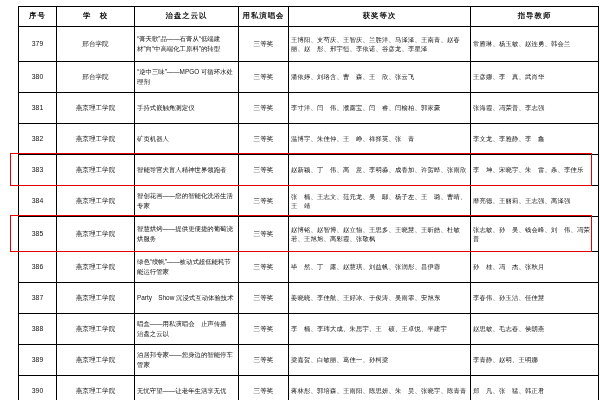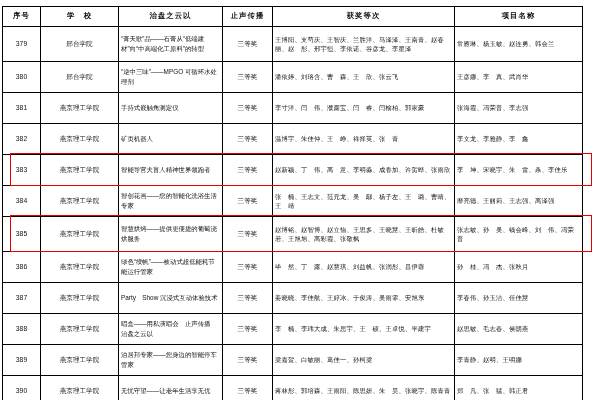--- a/index.html
+++ b/index.html
@@ -12,21 +12,21 @@
     background: #ffffff;
     font-family: "Liberation Sans", "DejaVu Sans", sans-serif;
     overflow: hidden;
   }
   .page {
     position: relative;
     width: 600px;
     height: 400px;
     background: #ffffff;
     box-sizing: border-box;
-    padding: 6px 10px 0 2px;
+    padding: 6px 10px 0 18px;
   }
   table.award-table {
     width: 580px;
     border-collapse: collapse;
     table-layout: fixed;
     font-size: 6.2px;
     color: #111;
   }
   table.award-table col.c-no    { width: 38px; }
   table.award-table col.c-school{ width: 78px; }
@@ -101,23 +101,23 @@
         <col class="c-proj">
       <col class="c-award">
         <col class="c-member">
         <col class="c-teacher">
     </colgroup>
     <thead>
       <tr>
         <th>序号</th>
         <th>学　校</th>
         <th>治盘之云以</th>
-        <th>止声传播</th>
+        <th>用私演唱会</th>
         <th>获奖等次</th>
-        <th>项目名称</th>
+        <th>指导教师</th>
       </tr>
     </thead>
     <tbody>
       <tr class="tall">
         <td class="cell-no">379</td>
         <td class="cell-school">邢台学院</td>
         <td class="cell-proj">“膏天歌”品——石膏从“低端建材”向“中高端化工原料”的转型</td>
         <td class="cell-award">三等奖</td>
         <td class="cell-member">王博阳、支芍庆、王智庆、兰胜洋、马泽泽、王南青、赵春丽、赵　彤、邢宇恒、李依诺、谷彦龙、李星泽</td>
         <td class="cell-teacher">常雁琳、杨玉敏、赵连勇、韩会兰</td>

